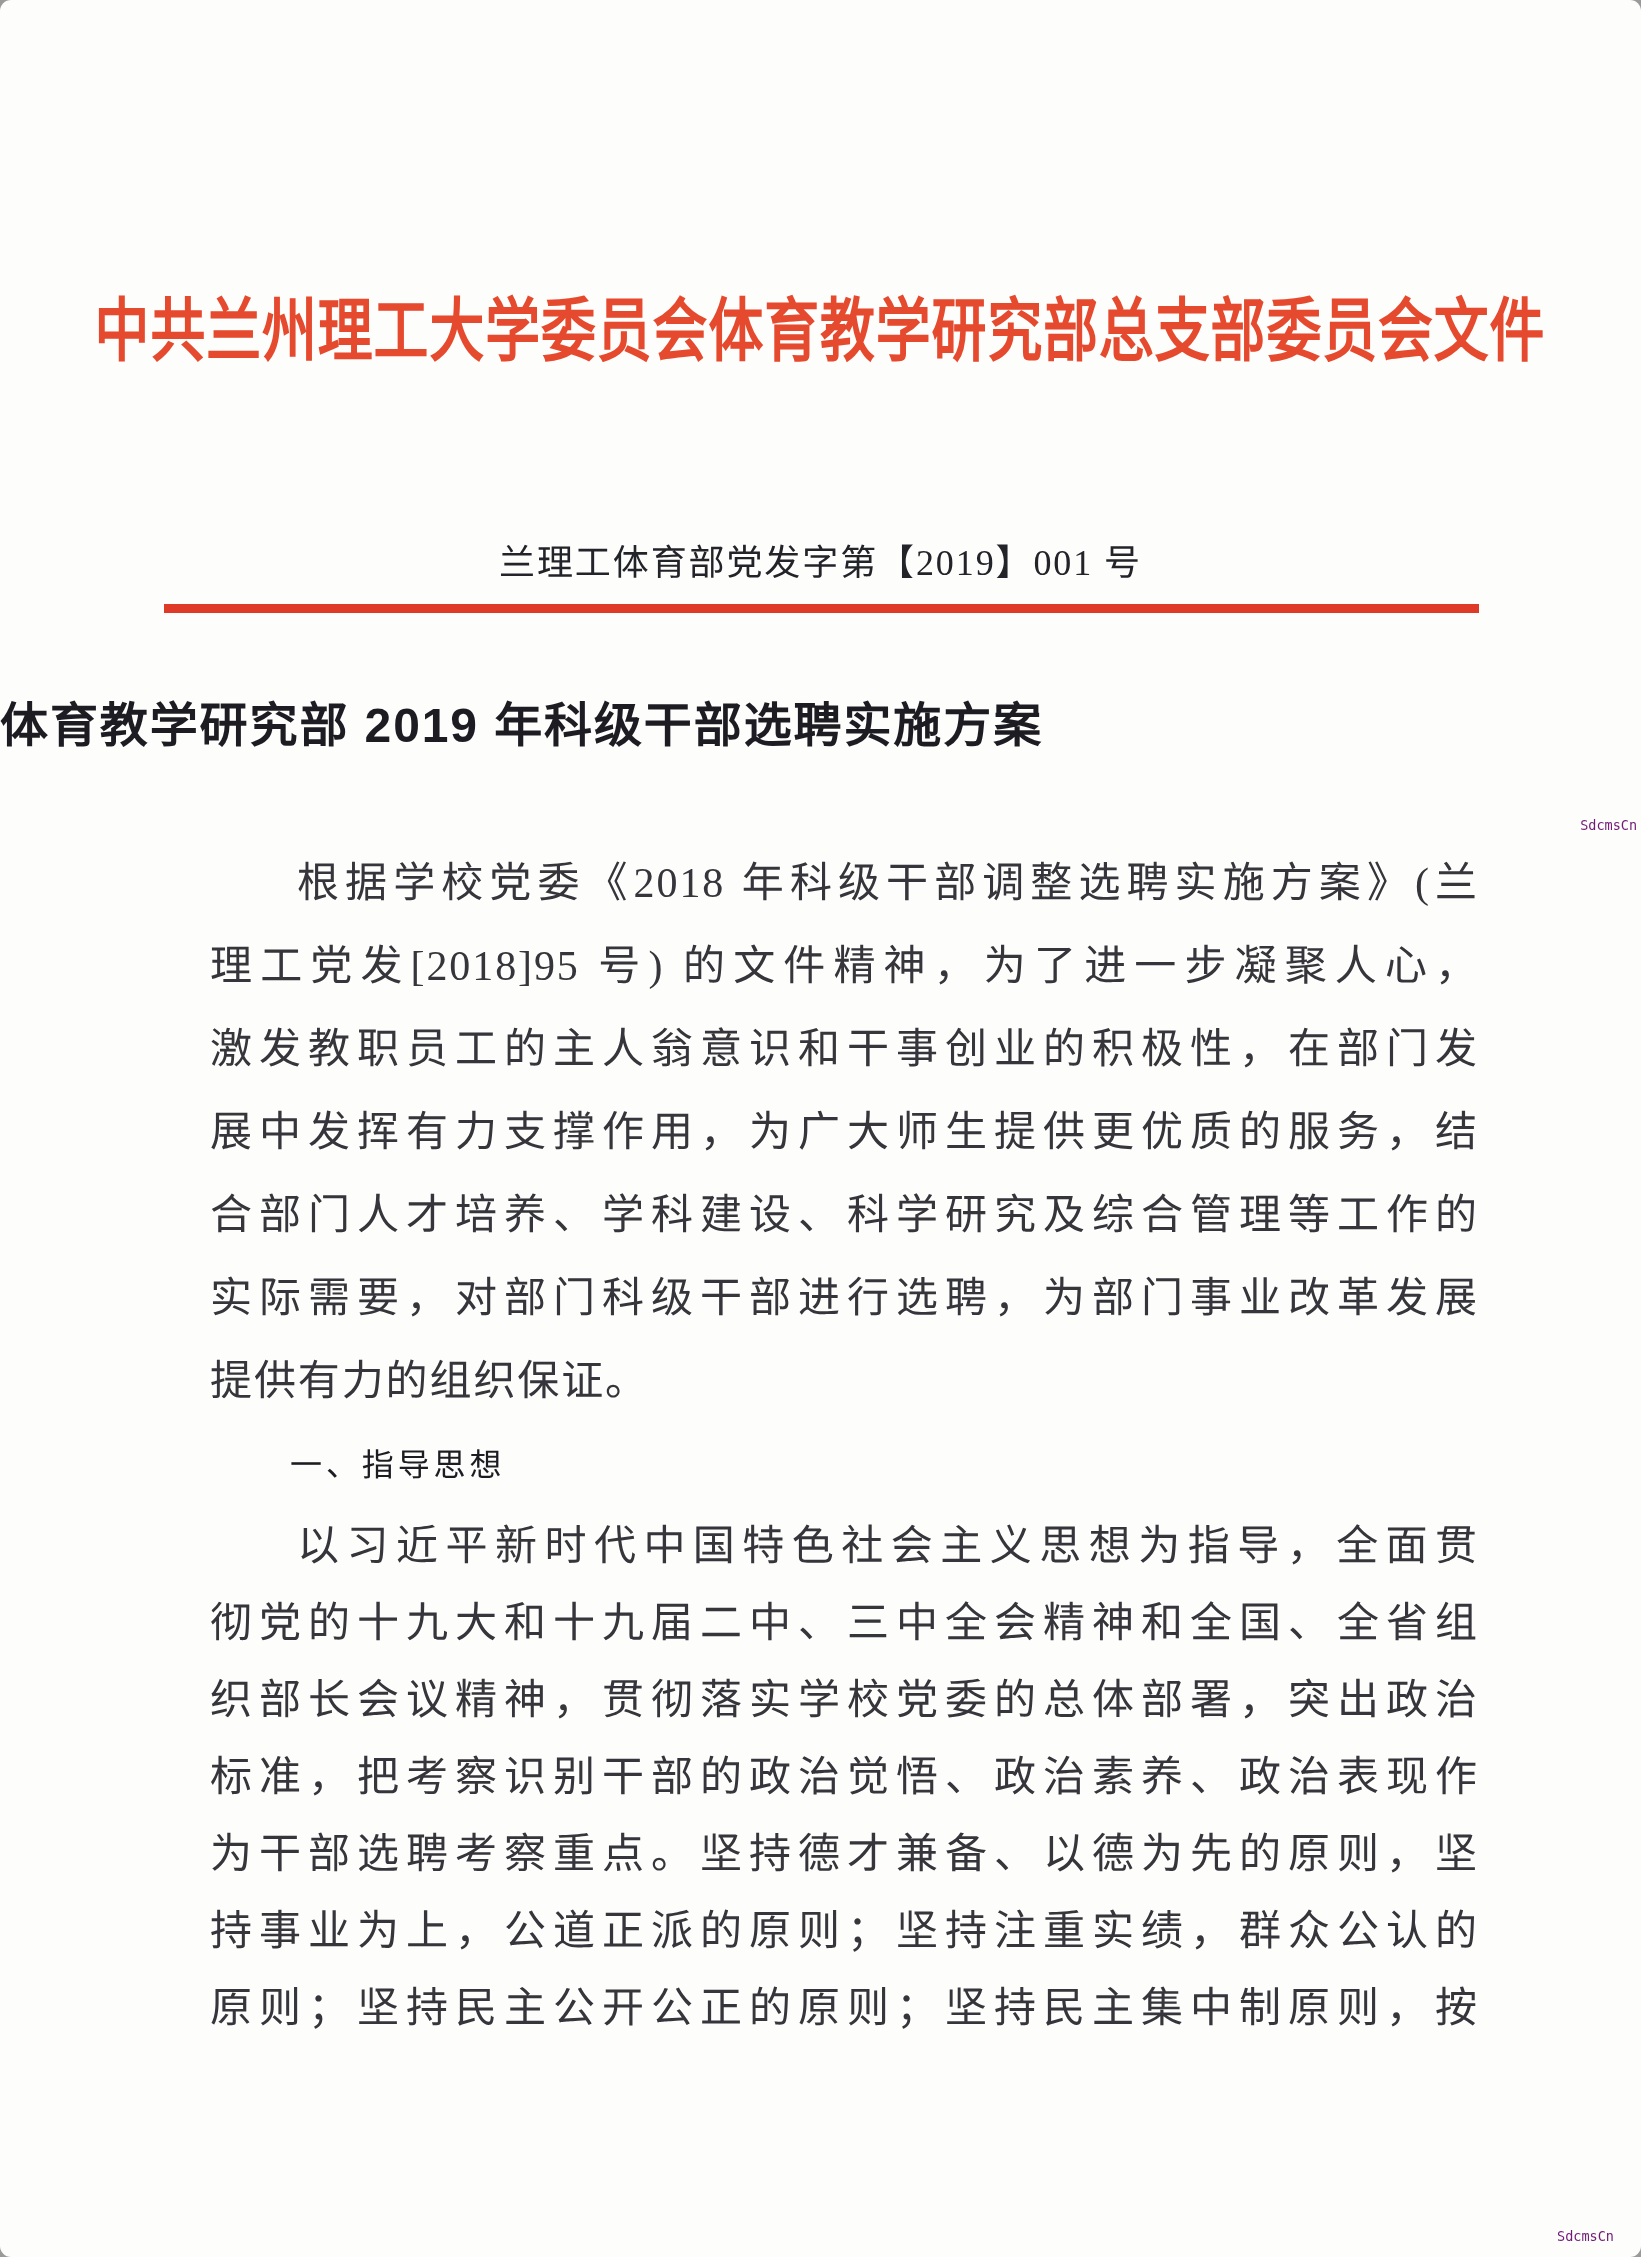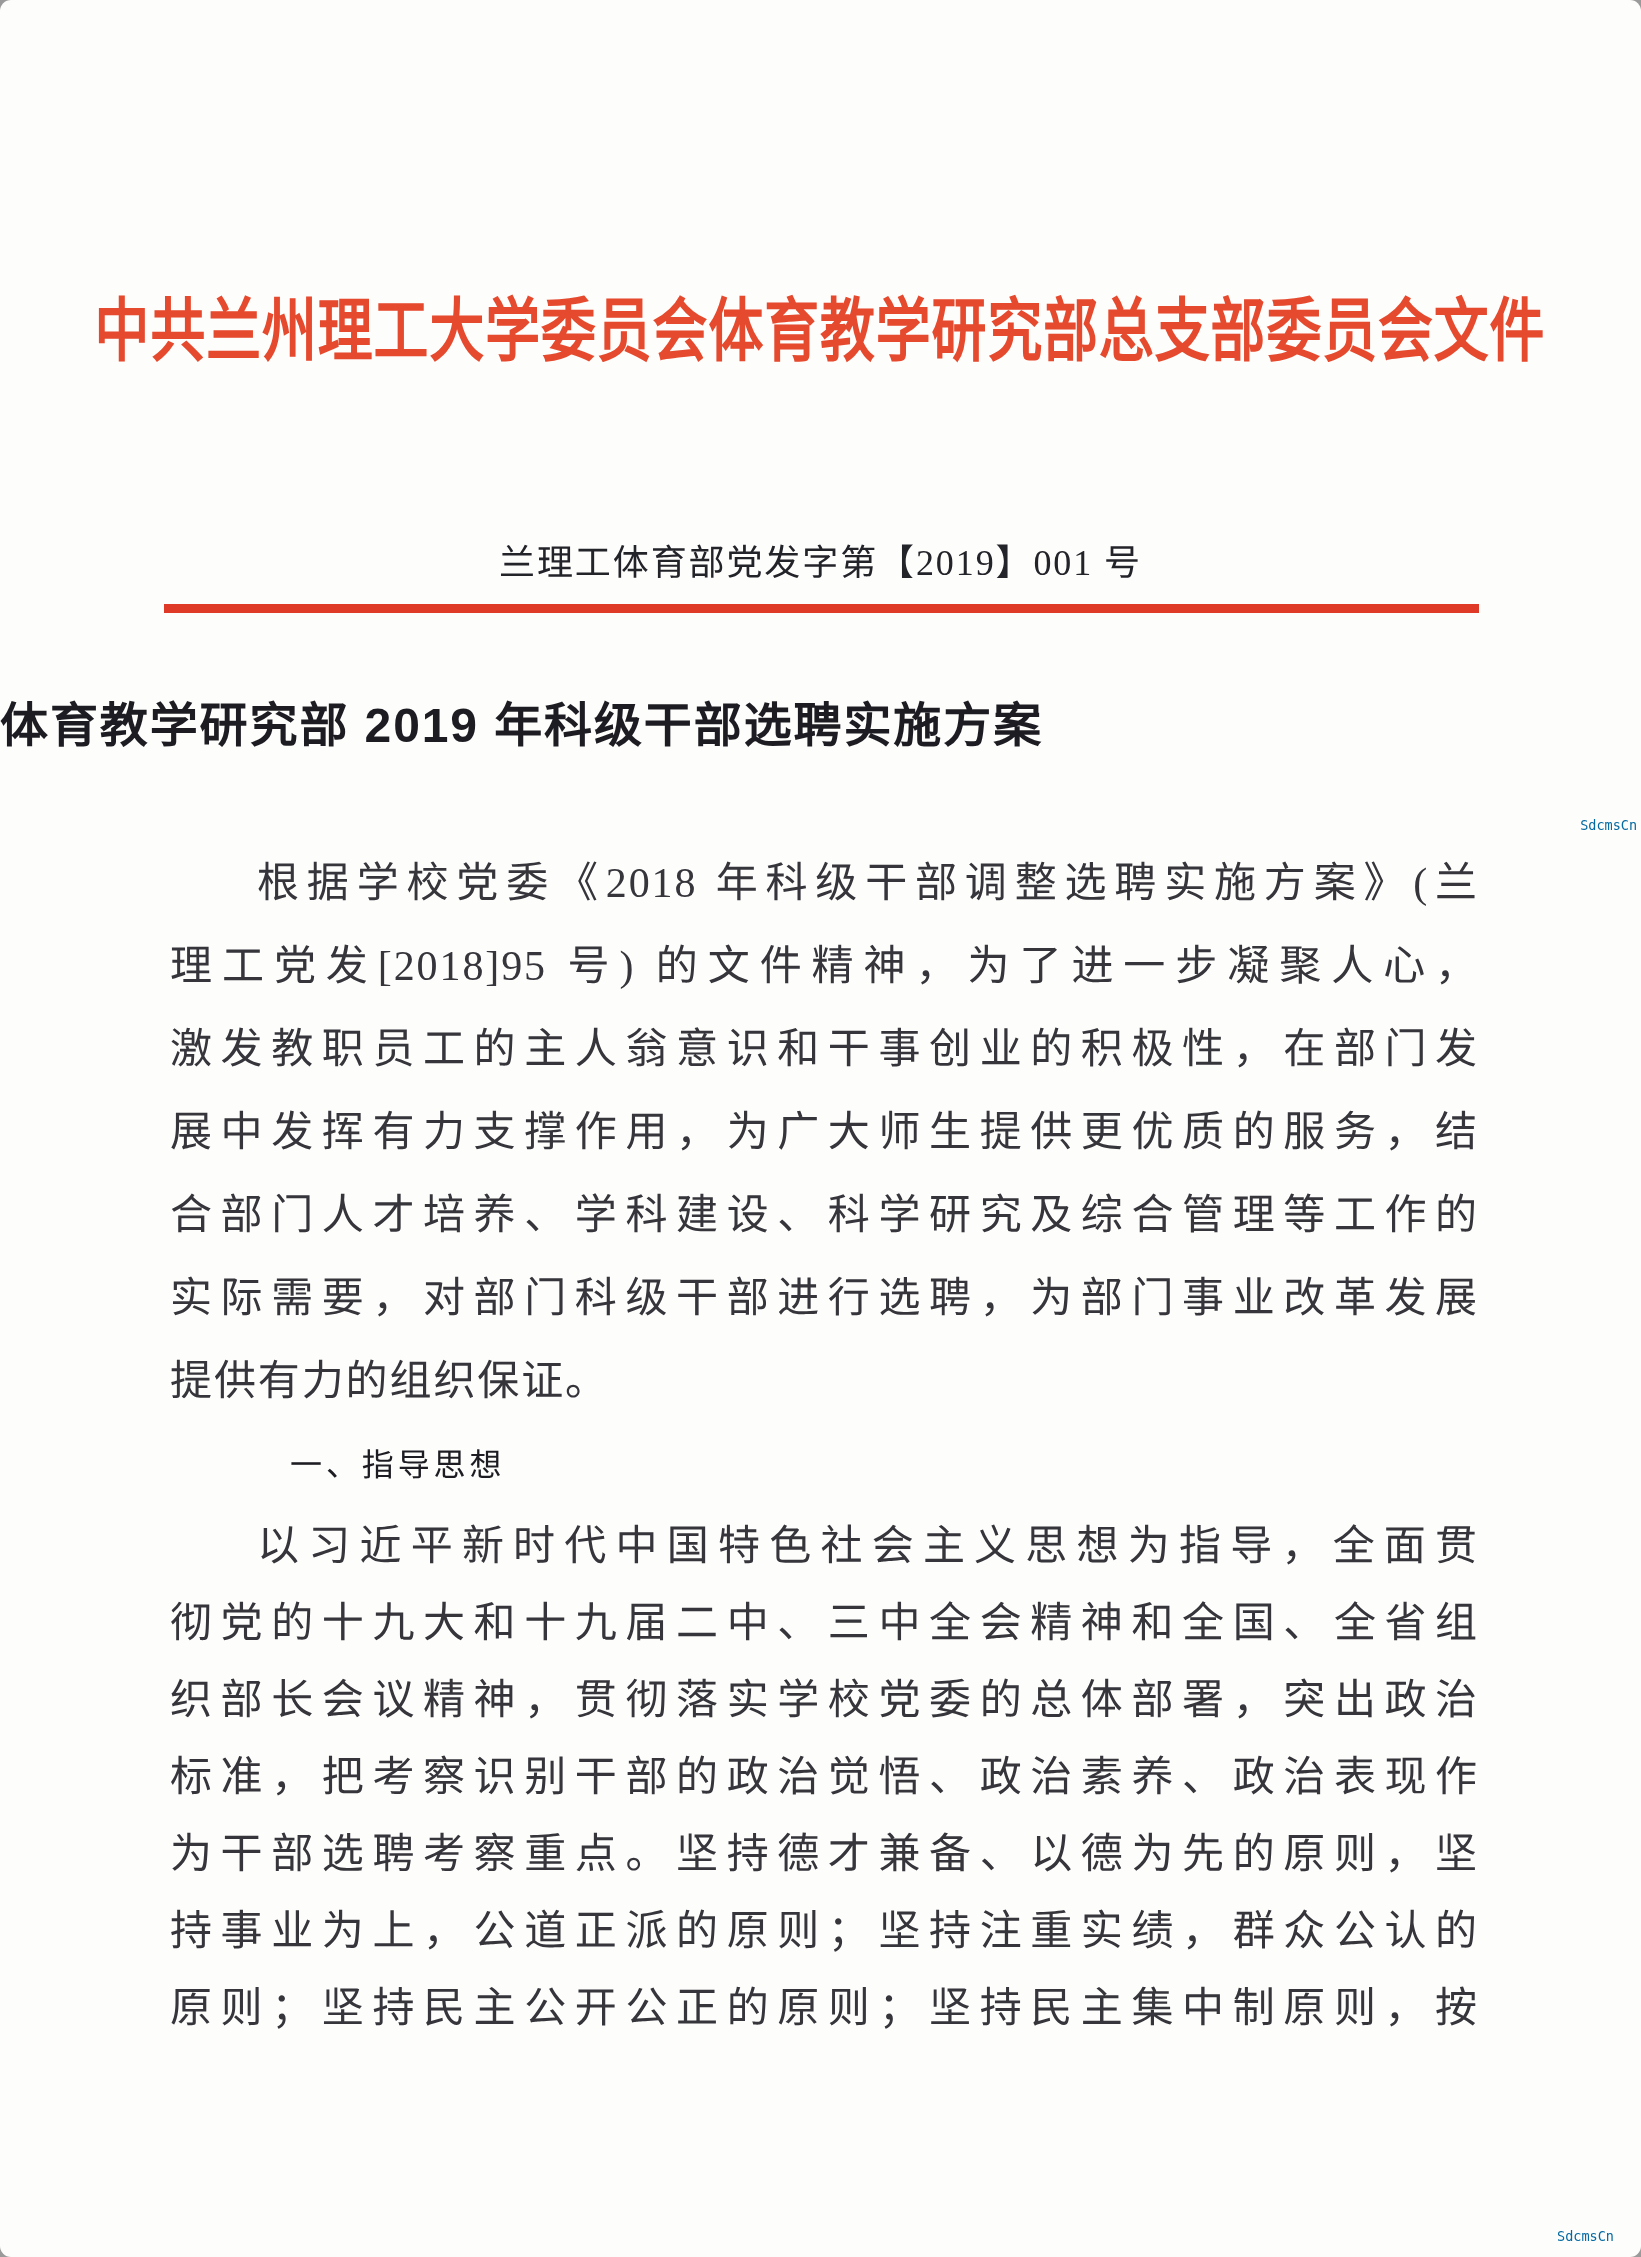--- a/index.html
+++ b/index.html
@@ -56,38 +56,39 @@
   .content {
     position:absolute; top:842px; left:170px;
     width:1309px;
     font-size:42px;
   }
   .para .bodyline {
     height:83px; line-height:83px;
     text-align:justify; text-align-last:justify;
     letter-spacing:1.9px;
     white-space:nowrap;
+    margin-left:40px;
   }
   .para .bodyline:first-child { text-indent:87px; }
   .para-end .bodyline:last-child { text-align-last:left; }
   .para-cont .bodyline { height:77px; line-height:77px; }
 
   .section-heading {
     height:85px; line-height:85px;
     text-indent:120px;
     font-family:"Liberation Sans","DejaVu Sans",sans-serif;
     font-weight:normal; font-size:32px; letter-spacing:3.9px;
     color:var(--title-black,#1c1c22);
   }
 
   
   .watermark {
     position:absolute;
     font-family:"DejaVu Sans Mono","Liberation Mono",monospace;
-    font-size:13.5px; color:#0369a1;
+    font-size:13.5px; color:#701a75;
     white-space:nowrap;
   }
   .wm-side { top:817px; right:3.9px; }
   .wm-bottom { top:2228px; right:27px; }
 </style>
 </head>
 <body>
 
 <div class="page">
 

